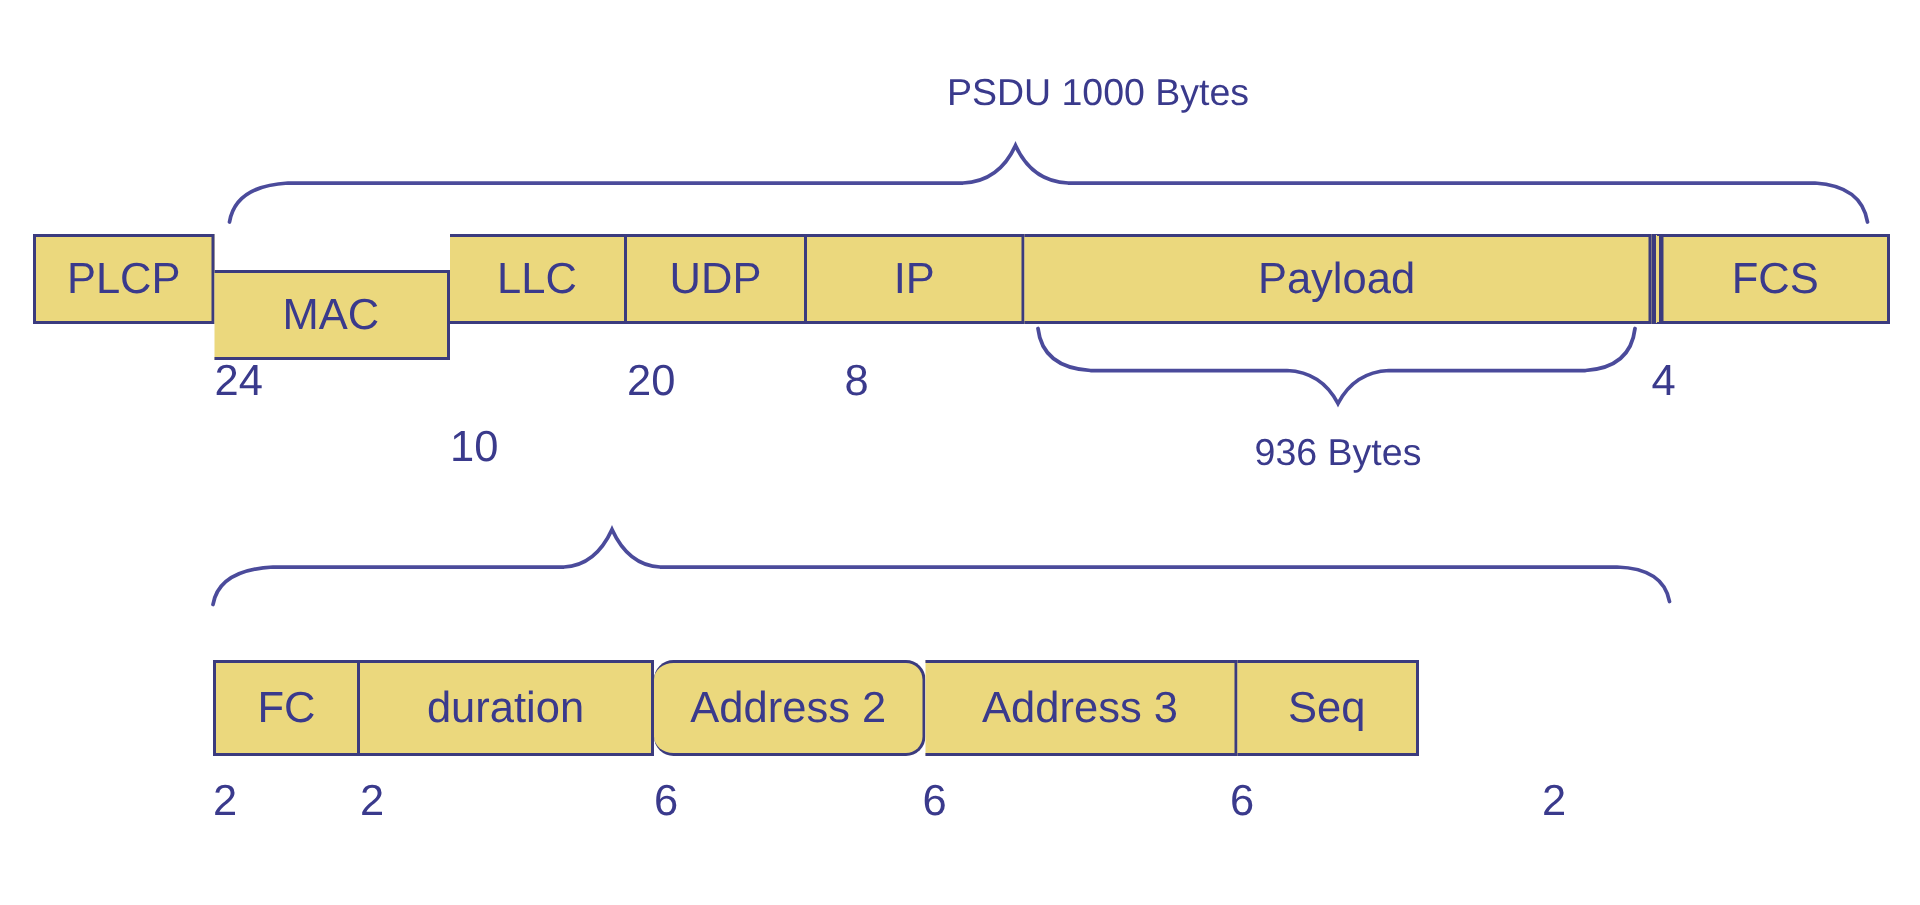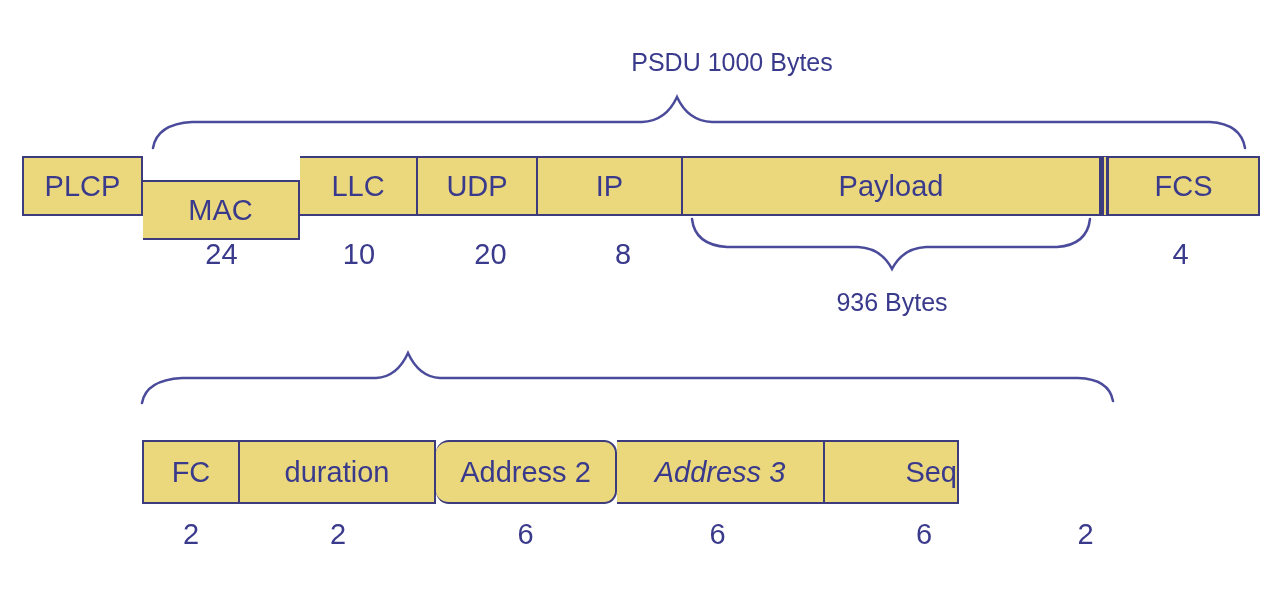--- a/index.html
+++ b/index.html
@@ -20,21 +20,21 @@
     border:2px solid var(--border);border-left:none;
     background:var(--fill);
     display:flex;align-items:center;justify-content:center;
     font-size:29px;color:var(--text);white-space:nowrap;
   }
   .cell.first{border-left:2px solid var(--border);}
   .cell.double-left{border-left:8px double var(--border);}
   .numrow{position:absolute;display:flex;}
   .numcell{
     box-sizing:border-box;height:36px;line-height:36px;
-    text-align:center;font-size:29px;color:var(--text);
+    text-align:left;font-size:29px;color:var(--text);
   }
   .floating-label{
     position:absolute;font-size:25px;color:var(--text);
     text-align:center;white-space:nowrap;
   }
 </style>
 </head>
 <body>
 
 <div class="canvas">
@@ -67,43 +67,43 @@
       <span>Payload</span>
     </div>
     <div class="cell double-left" style="width:159px;">
       <span>FCS</span>
     </div>
   </div>
 
   <div class="numrow" style="left:22px;top:236px;">
     <div class="numcell" style="width:121px;"></div>
     <div class="numcell" style="width:157px;">24</div>
-    <div class="numcell" style="width:118px;">10</div>
+    <div class="numcell" style="width:118px;margin-top:44px;">10</div>
     <div class="numcell" style="width:145px;">20</div>
     <div class="numcell" style="width:120px;">8</div>
     <div class="numcell" style="width:418px;"></div>
     <div class="numcell" style="width:159px;">4</div>
   </div>
 
   <div class="floating-label" style="left:792px;top:288px;width:200px;">936 Bytes</div>
 
   <div class="row" style="left:142px;top:440px;height:64px;">
     <div class="cell first" style="width:98px;">
       <span>FC</span>
     </div>
     <div class="cell" style="width:196px;">
       <span>duration</span>
     </div>
     <div class="cell" style="width:181px;border-radius:13px;">
       <span>Address 2</span>
     </div>
-    <div class="cell" style="width:208px;font-style:italic;">
+    <div class="cell" style="width:208px;">
       <span>Address 3</span>
     </div>
-    <div class="cell" style="width:134px;justify-content:flex-end;">
+    <div class="cell" style="width:121px;">
       <span>Seq</span>
     </div>
   </div>
 
   <div class="numrow" style="left:142px;top:516px;">
     <div class="numcell" style="width:98px;">2</div>
     <div class="numcell" style="width:196px;">2</div>
     <div class="numcell" style="width:179px;">6</div>
     <div class="numcell" style="width:205px;">6</div>
     <div class="numcell" style="width:208px;">6</div>

